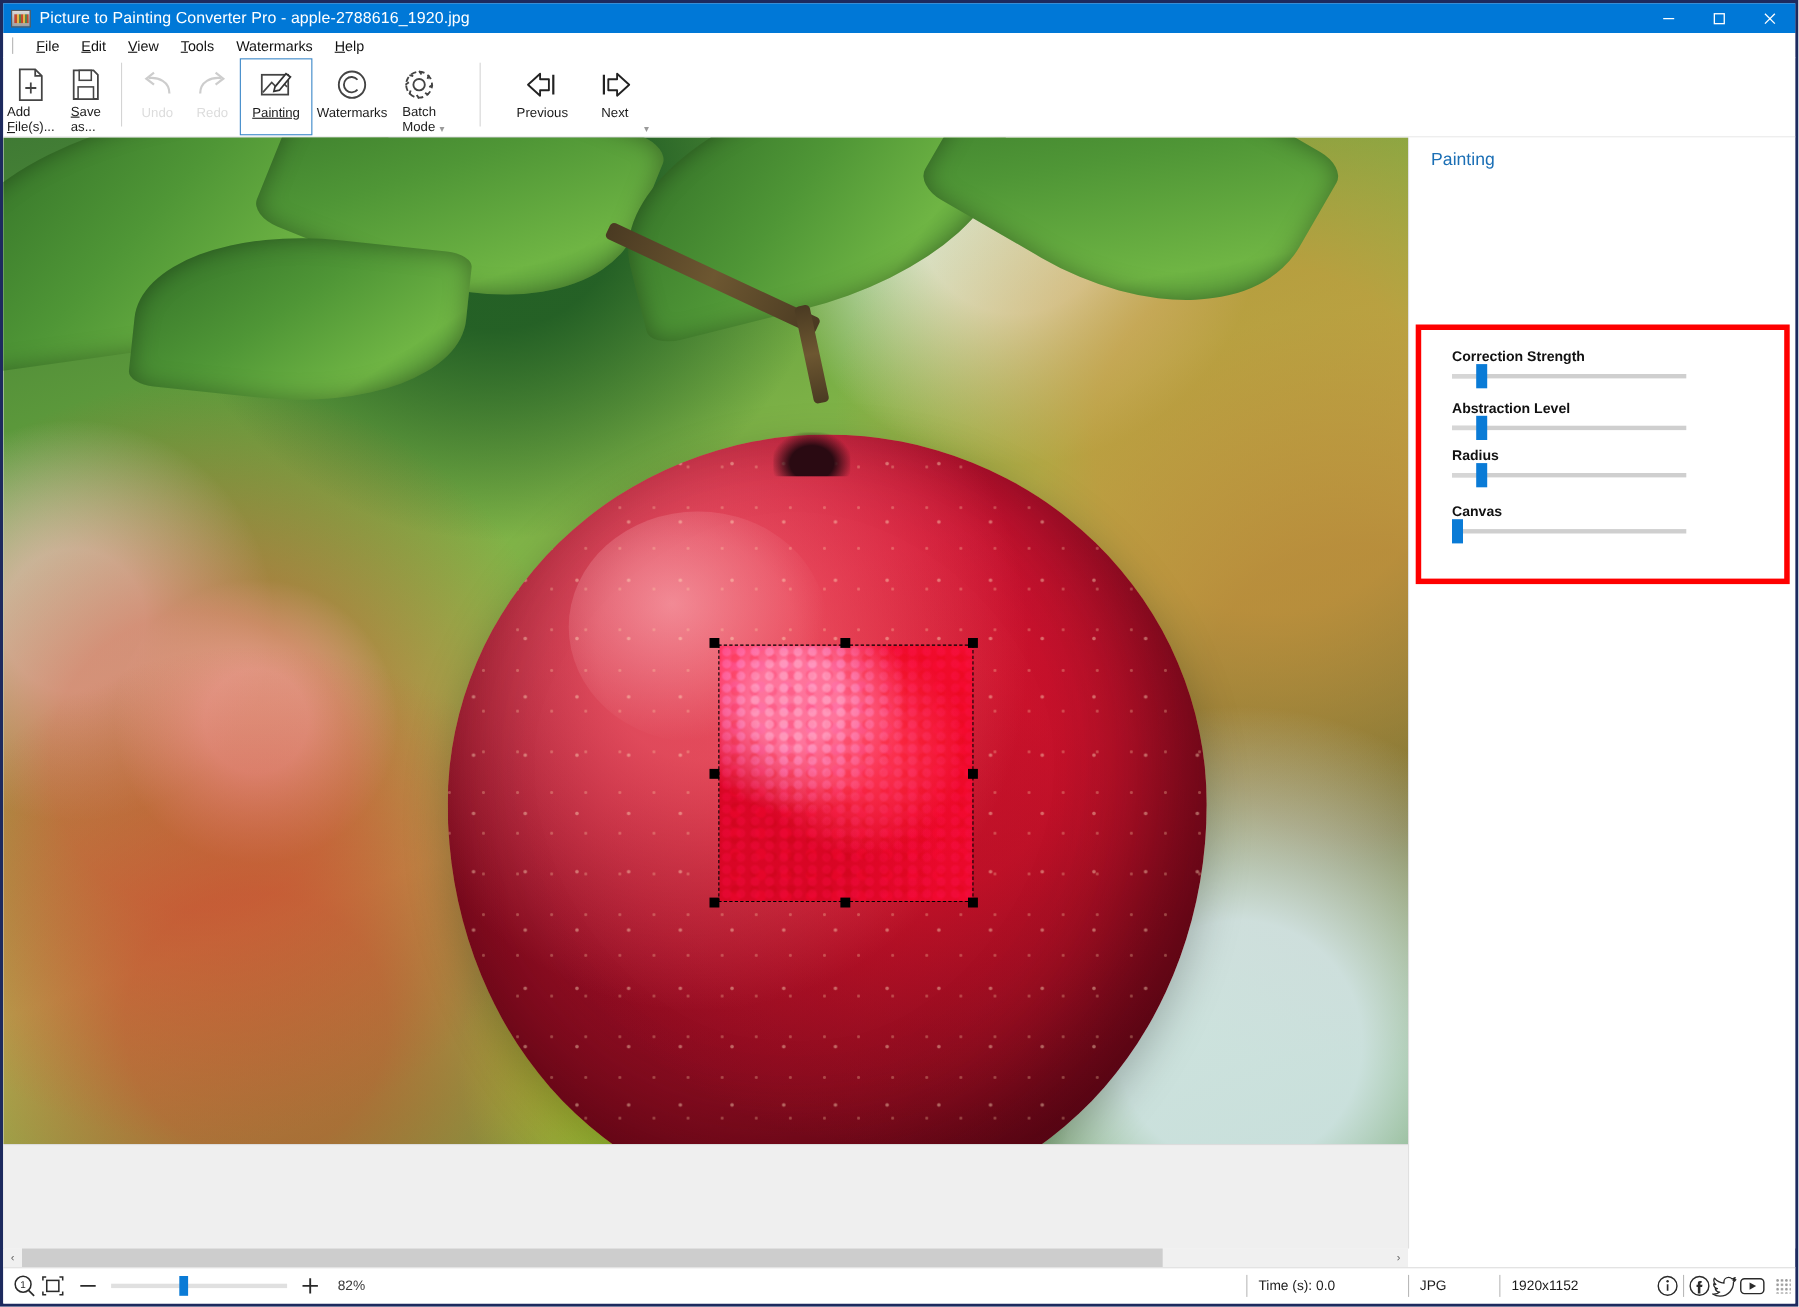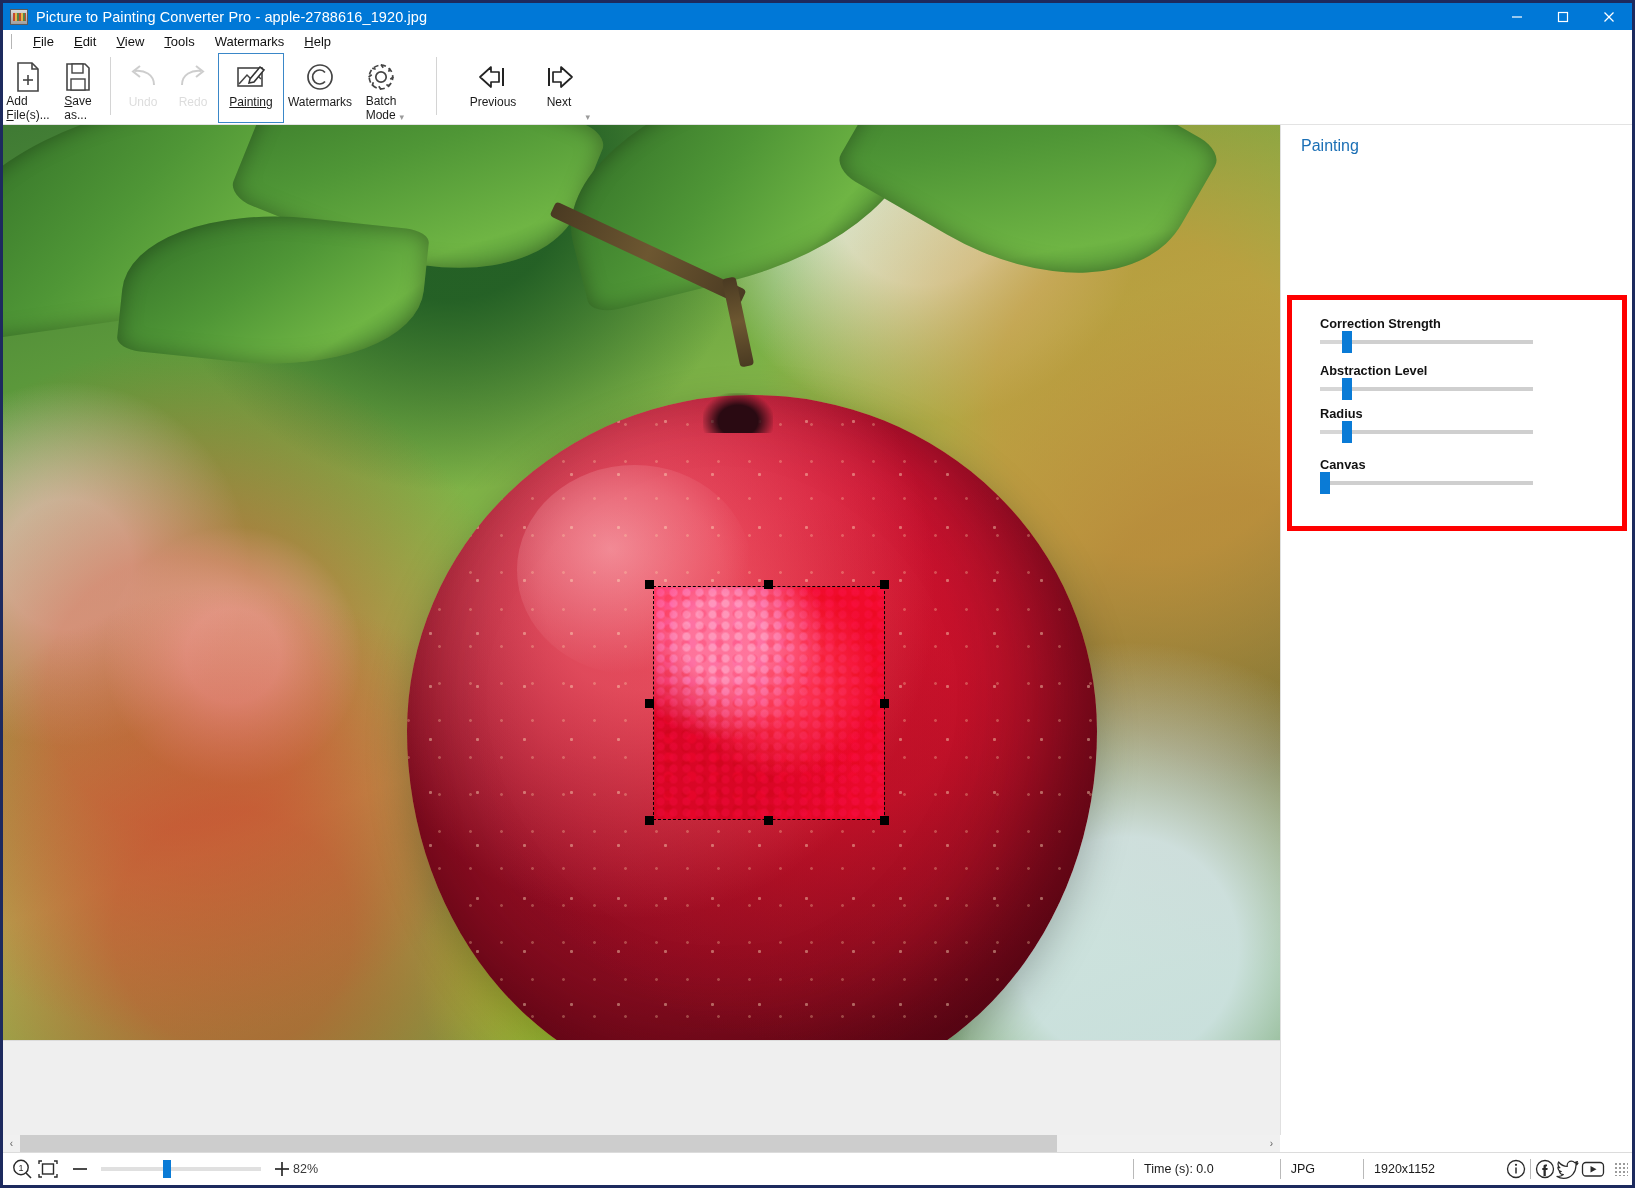--- a/index.html
+++ b/index.html
@@ -482,21 +482,21 @@
     </div>
     <div class="zoom-slider">
       <div class="zoom-thumb"></div>
     </div>
     <div class="sb-cell icon-btn" style="width:22px">
       <svg width="18" height="18" viewBox="0 0 18 18">
         <line x1="2" y1="9" x2="16" y2="9" stroke="#2a2a2a" stroke-width="1.7"></line>
         <line x1="9" y1="2" x2="9" y2="16" stroke="#2a2a2a" stroke-width="1.7"></line>
       </svg>
     </div>
-    <div class="sb-cell" style="color:#3a3a3a">82%</div>
+    <div class="sb-cell" style="margin-left:14px; color:#3a3a3a">82%</div>
 
     <div class="sb-cell" style="margin-left:auto"></div>
     <div class="sb-div"></div>
     <div class="sb-cell">Time (s): 0.0</div>
     <div class="sb-div" style="margin-left:66px"></div>
     <div class="sb-cell">JPG</div>
     <div class="sb-div" style="margin-left:48px"></div>
     <div class="sb-cell">1920x1152</div>
 
     <div class="sb-cell icon-btn" style="margin-left:70px">

